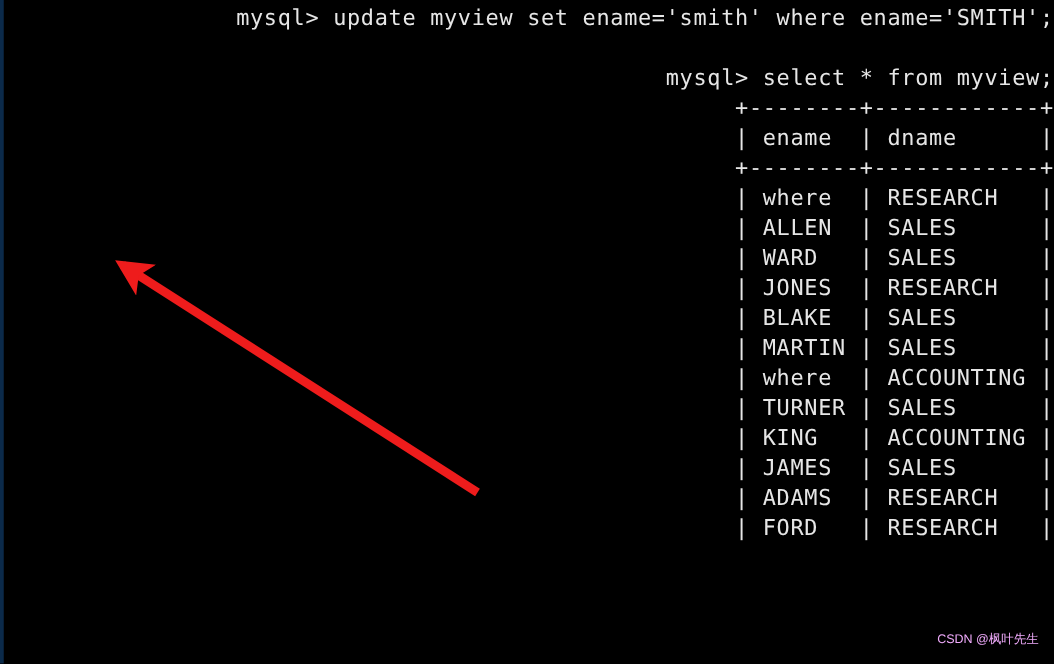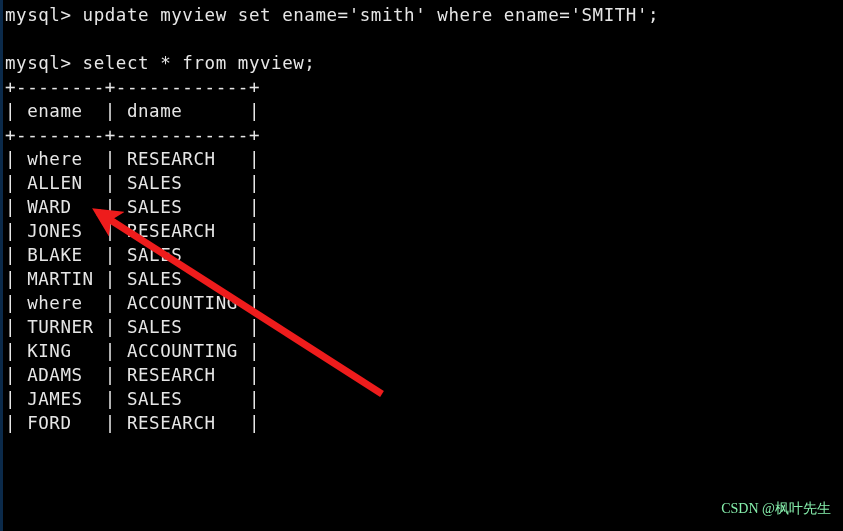--- a/index.html
+++ b/index.html
@@ -7,20 +7,21 @@
     padding: 0;
     background: #000000;
   }
   #screen {
     position: relative;
     width: 843px;
     height: 531px;
     background: #000000;
     overflow: hidden;
     font-family: "DejaVu Sans Mono", "Liberation Mono", monospace;
+    text-align: right;
   }
   
   #left-edge {
     position: absolute;
     left: 0;
     top: 0;
     width: 3px;
     height: 531px;
     background: #0b2a4a;
   }
@@ -51,23 +52,23 @@
     top: 0;
     width: 843px;
     height: 531px;
     pointer-events: none;
   }
   
   #watermark {
     position: absolute;
     right: 12px;
     bottom: 13px;
-    color: #86efac;
-    font-size: 14px;
-    font-family: Liberation Serif, serif;
+    color: #f0abfc;
+    font-size: 10px;
+    font-family: Liberation Sans, sans-serif;
     white-space: pre;
   }
 </style>
 </head>
 <body>
 
 <div id="screen">
 
   <div id="left-edge"></div>
 
@@ -80,22 +81,22 @@
     <div class="line">+--------+------------+</div>
     <div class="line">| where  | RESEARCH   |</div>
     <div class="line">| ALLEN  | SALES      |</div>
     <div class="line">| WARD   | SALES      |</div>
     <div class="line">| JONES  | RESEARCH   |</div>
     <div class="line">| BLAKE  | SALES      |</div>
     <div class="line">| MARTIN | SALES      |</div>
     <div class="line">| where  | ACCOUNTING |</div>
     <div class="line">| TURNER | SALES      |</div>
     <div class="line">| KING   | ACCOUNTING |</div>
+    <div class="line">| JAMES  | SALES      |</div>
     <div class="line">| ADAMS  | RESEARCH   |</div>
-    <div class="line">| JAMES  | SALES      |</div>
     <div class="line">| FORD   | RESEARCH   |</div>
 
   </div>
 
   <svg id="arrow-overlay" viewBox="0 0 843 531" width="843" height="531">
     <defs>
       <marker id="arrowhead" markerWidth="4.2" markerHeight="4.2" refX="3.2" refY="2.1" orient="auto" markerUnits="strokeWidth">
         <path d="M0,0 L4.2,2.1 L0,4.2 L1.0,2.1 Z" fill="#ee1c1c"></path>
       </marker>
     </defs>

